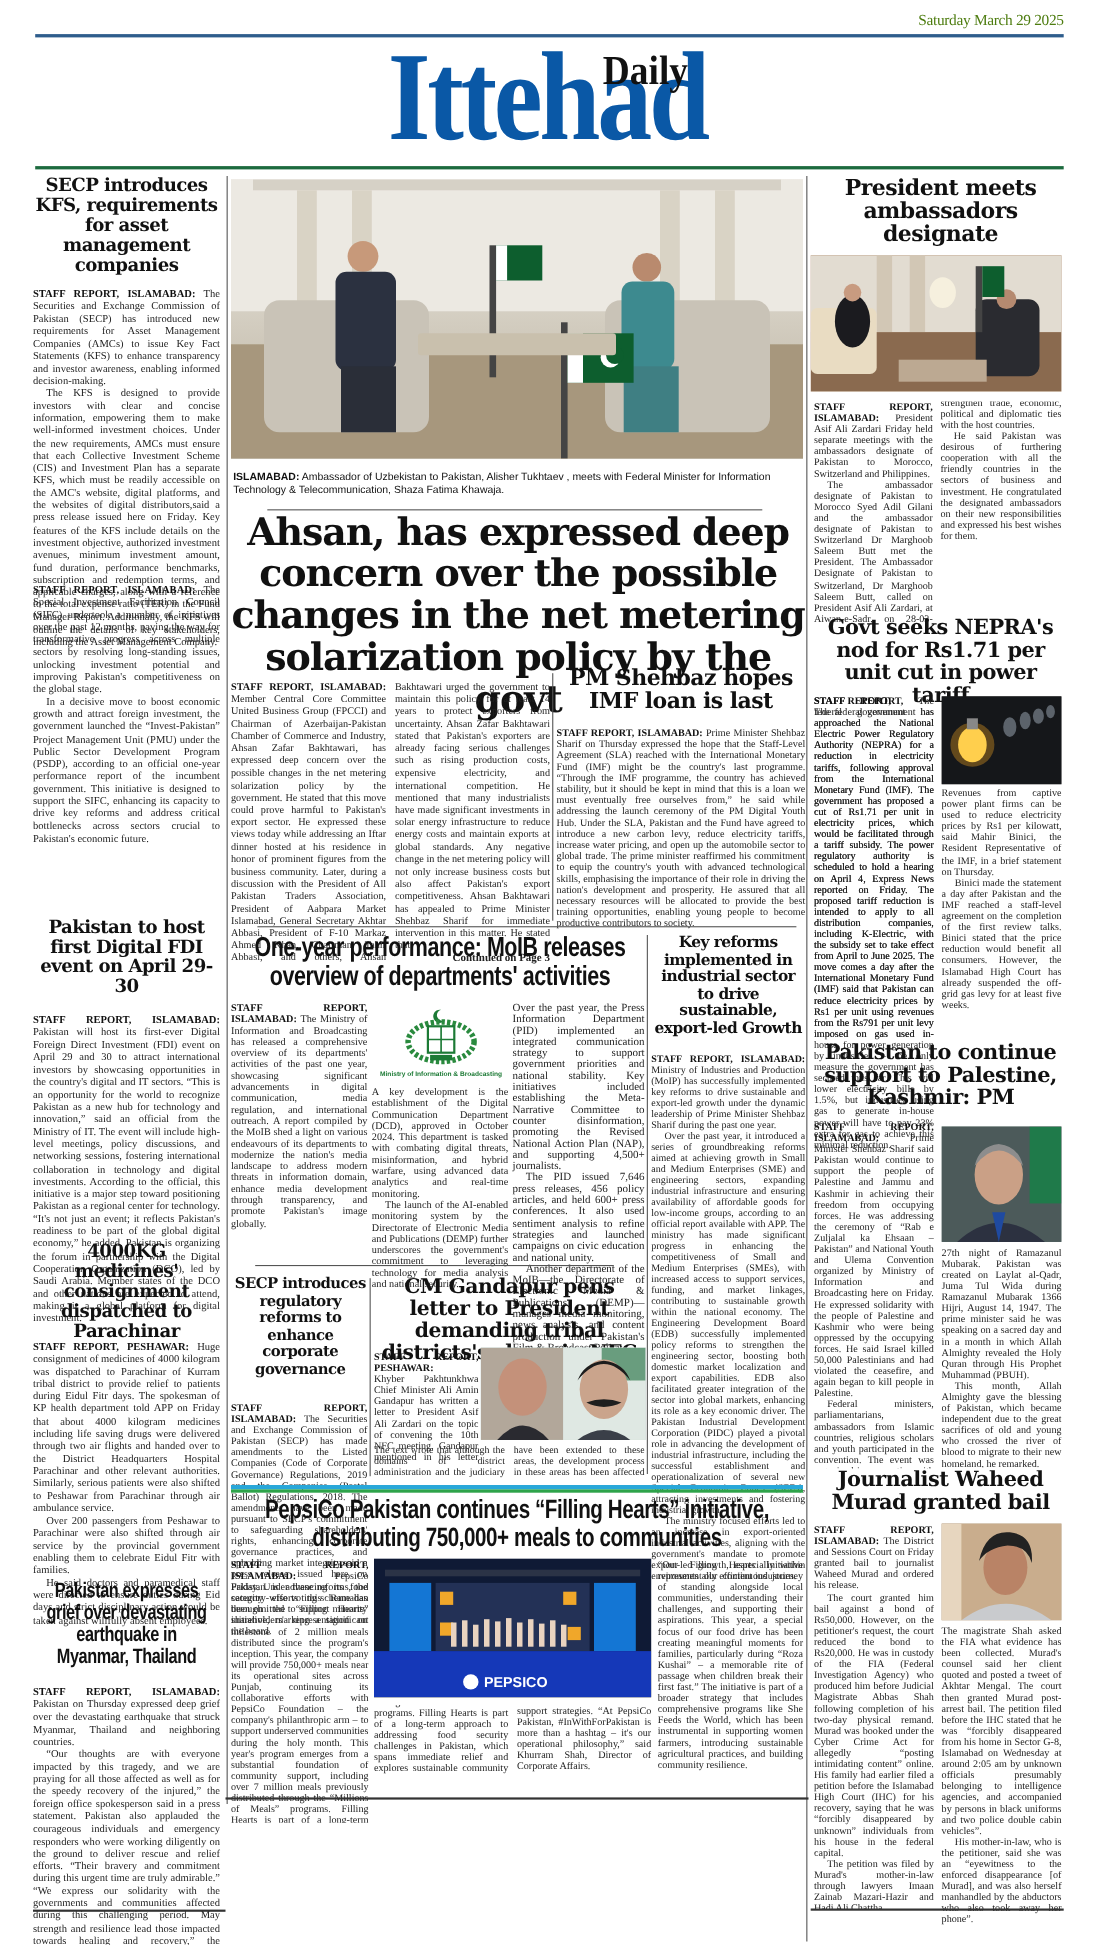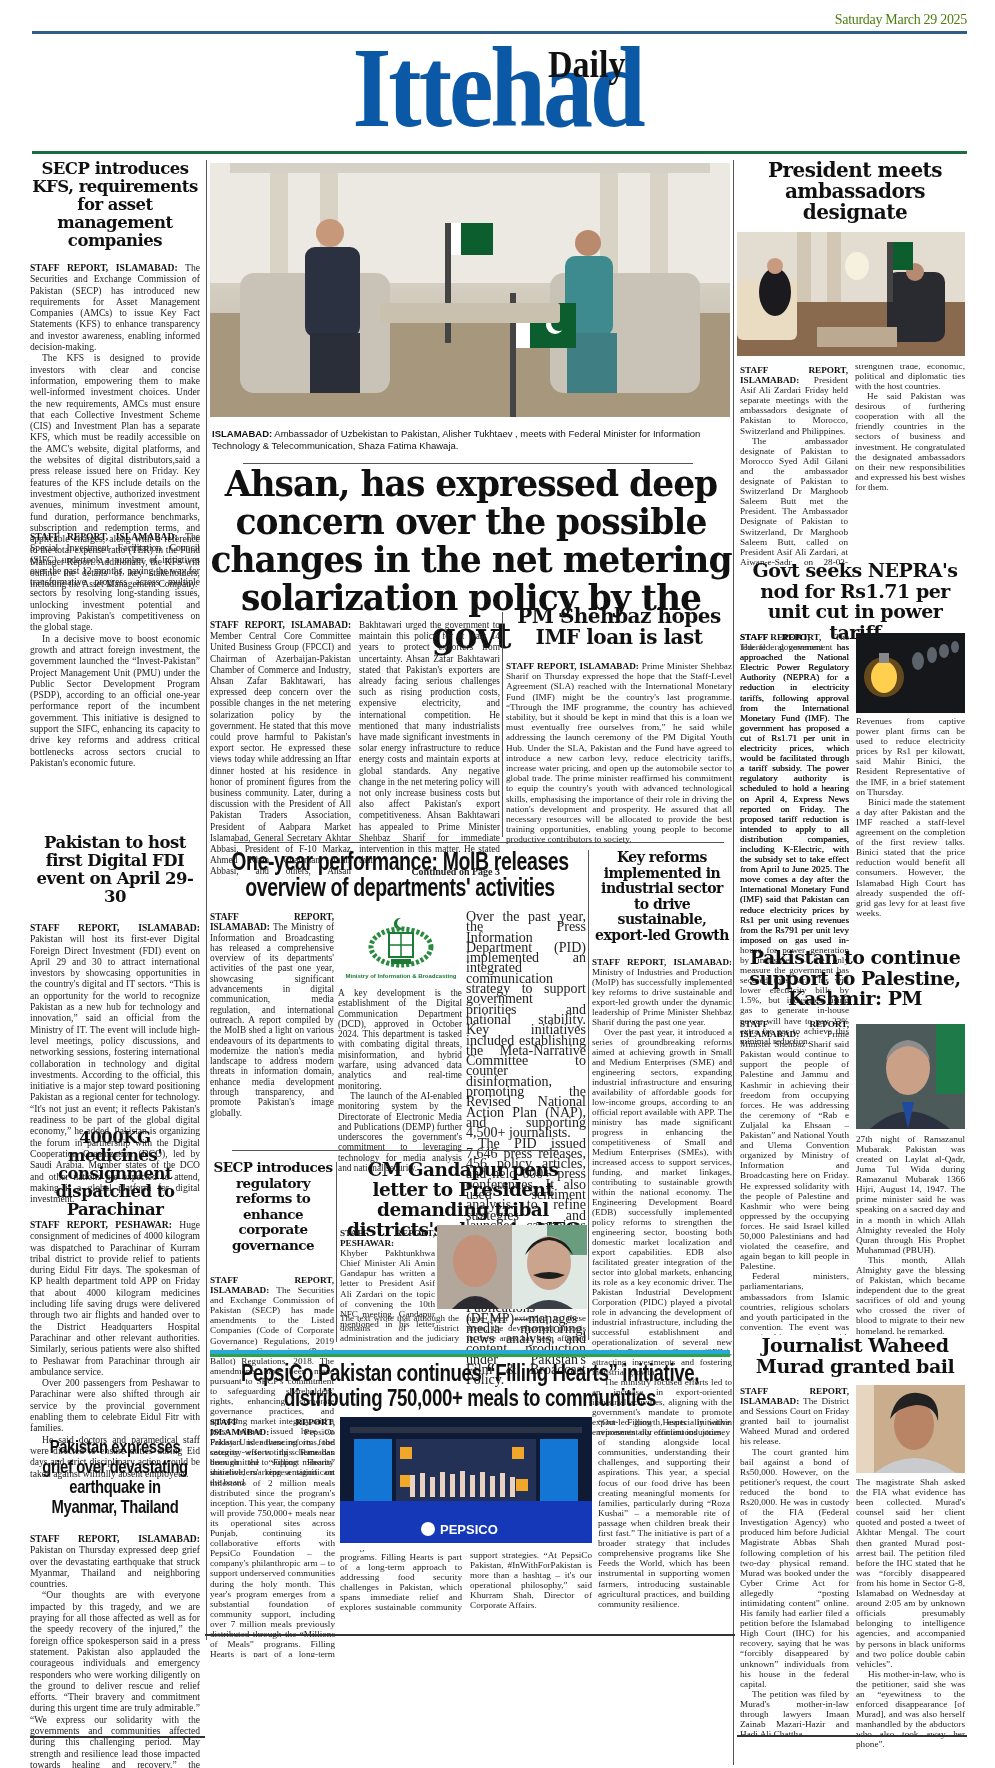--- a/index.html
+++ b/index.html
@@ -145,21 +145,21 @@
   </svg>
   <div style="font-family:'Liberation Sans',sans-serif;font-size:6px;font-weight:bold;color:#1c7a35">Ministry of Information &amp; Broadcasting</div>
 </div>
 <div class="abs body" style="left:210px;top:912px;width:124px;font-size:9.3px;line-height:10.3px">
   <p class="first"><b>STAFF REPORT, ISLAMABAD:</b> <span>The Ministry of Information and Broadcasting has released a comprehensive overview of its departments' activities of the past one year, showcasing significant advancements in digital communication, media regulation, and international outreach. A report compiled by the MoIB shed a light on various endeavours of its departments to modernize the nation's media landscape to address modern threats in information domain, enhance media development through transparency, and promote Pakistan's image globally.</span></p>
 </div>
 <div class="abs body" style="left:338px;top:988px;width:124px;font-size:9.3px;line-height:10.3px">
   <p class="first">A key development is the establishment of the Digital Communication Department (DCD), approved in October 2024. This department is tasked with combating digital threats, misinformation, and hybrid warfare, using advanced data analytics and real-time monitoring.</p>
   <p>The launch of the AI-enabled monitoring system by the Directorate of Electronic Media and Publications (DEMP) further underscores the government's commitment to leveraging technology for media analysis and national security.</p>
 </div>
-<div class="abs body" style="left:466px;top:912px;width:120px;font-size:14px;line-height:10.3px">
+<div class="abs body" style="left:466px;top:912px;width:120px;font-size:10px;line-height:10.3px">
   <p class="first">Over the past year, the Press Information Department (PID) implemented an integrated communication strategy to support government priorities and national stability. Key initiatives included establishing the Meta-Narrative Committee to counter disinformation, promoting the Revised National Action Plan (NAP), and supporting 4,500+ journalists.</p>
   <p>The PID issued 7,646 press releases, 456 policy articles, and held 600+ press conferences. It also used sentiment analysis to refine strategies and launched campaigns on civic education and national unity.</p>
   <p>Another department of the MoIB—the Directorate of Electronic Media &amp; Publications (DEMP)—manages media monitoring, news analysis, and content production under Pakistan's Film &amp; Broadcast Policy.</p>
 </div>
 <div class="hline" style="left:232px;top:1150px;width:326px"></div>
 <div class="vline" style="left:588px;top:850px;height:490px"></div>
 
 <div class="abs" style="left:592px;top:850px;width:140px">
   <h2 class="hd" style="font-size:14px;line-height:15.5px;margin-bottom:14px">Key reforms implemented in industrial sector to drive sustainable, export-led Growth</h2>
   <div class="body" style="font-size:9.1px;line-height:10px">

